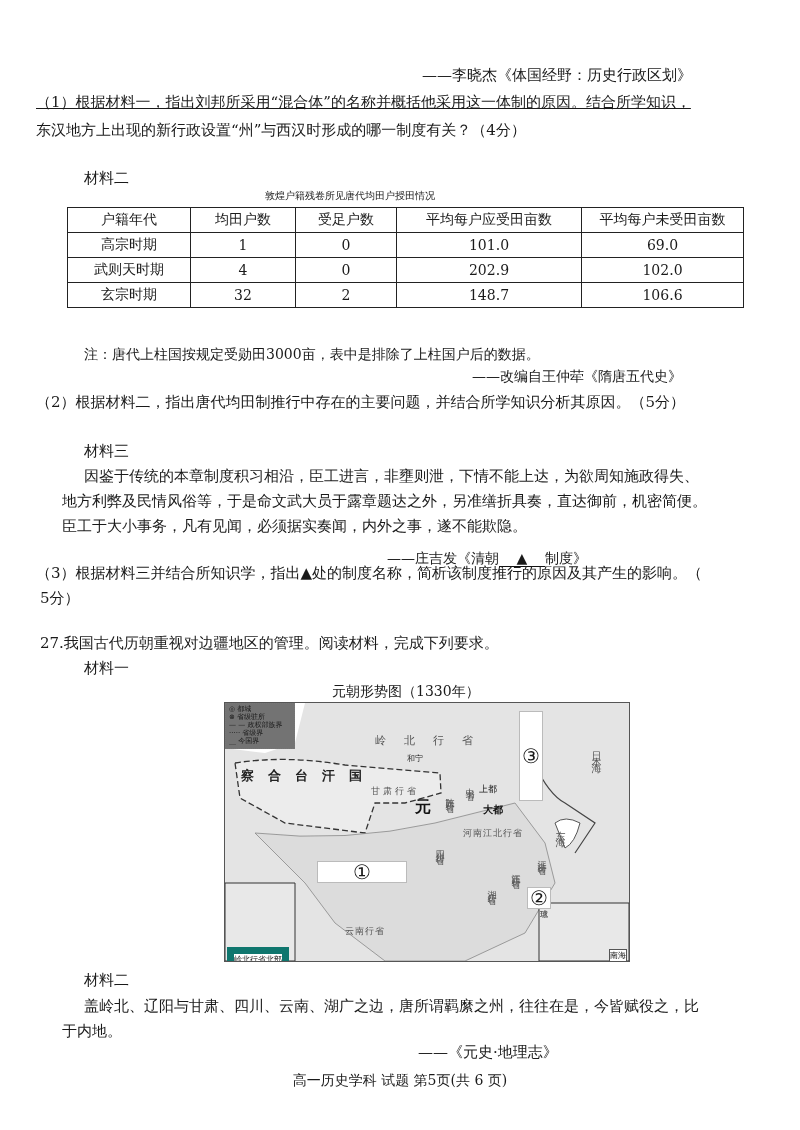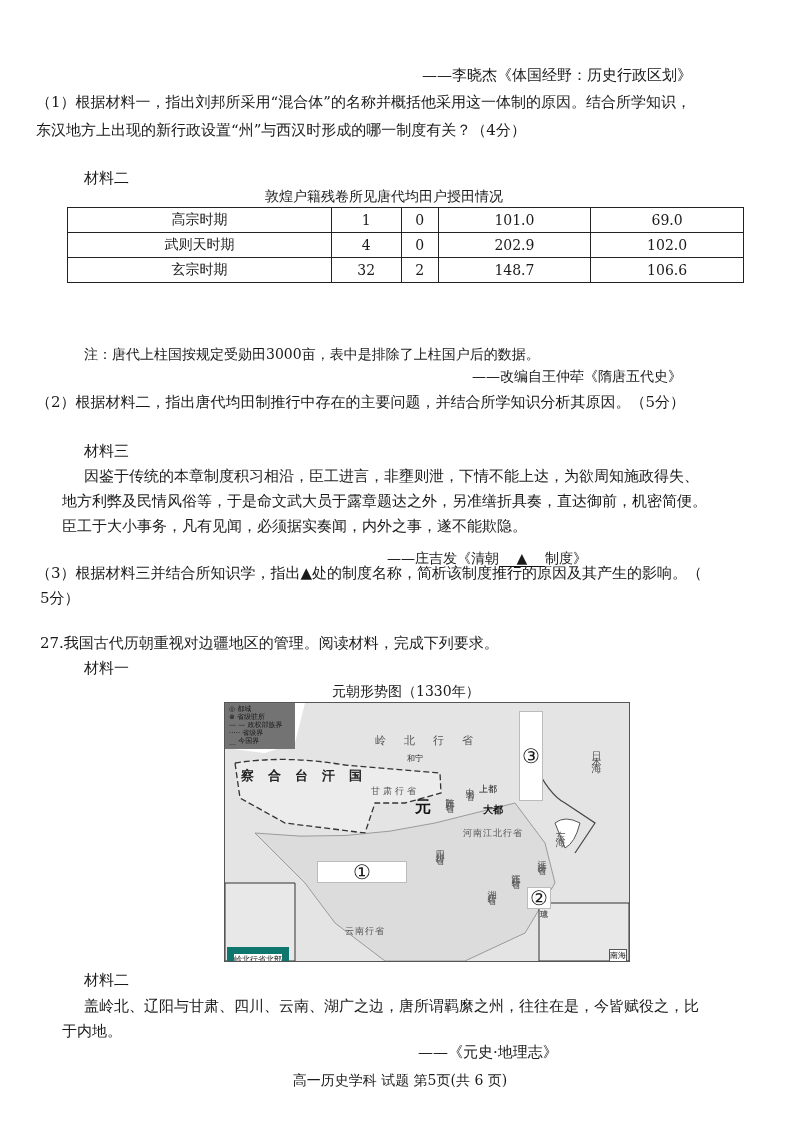--- a/index.html
+++ b/index.html
@@ -24,28 +24,35 @@
   }
   .answer-box { position: absolute; background: #fff; border: 1px solid #bbb; display:flex; align-items:center; justify-content:center; font-size: 20px; }
   .maplabel { position: absolute; font-size: 11px; color: #555; letter-spacing: 6px; }
   .footer { position:absolute; left:0; width:800px; top:1072px; text-align:center; font-size:14px; }
 </style>
 </head>
 <body>
 
 <div class="abs src" style="left:422px; top:66px;">——李晓杰《体国经野：历史行政区划》</div>
 
-<div class="abs line" style="left:36px; top:92px;">（1）根据材料一，指出刘邦所采用“混合体”的名称并概括他采用这一体制的原因。结合所学知识，</div>
+<div class="abs line" style="left:36px; top:92px;text-decoration:underline;">（1）根据材料一，指出刘邦所采用“混合体”的名称并概括他采用这一体制的原因。结合所学知识，</div>
 <div class="abs line" style="left:36px; top:120px;">东汉地方上出现的新行政设置“州”与西汉时形成的哪一制度有关？（4分）</div>
 
 <div class="abs line" style="left:84px; top:168px;">材料二</div>
-<div class="abs line" style="left:265px; top:186px; font-size:14px;">敦煌户籍残卷所见唐代均田户授田情况</div>
+<div class="abs line" style="left:265px; top:186px; font-size:10px;">敦煌户籍残卷所见唐代均田户授田情况</div>
 
 <table class="grid">
   <tbody>
+      <tr>
+    <th style="width:122px">户籍年代</th>
+    <th style="width:104px">均田户数</th>
+    <th style="width:100px">受足户数</th>
+    <th style="width:184px">平均每户应受田亩数</th>
+    <th>平均每户未受田亩数</th>
+  </tr>
   <tr>
     <td>高宗时期</td>
     <td>1</td>
     <td>0</td>
     <td>101.0</td>
     <td>69.0</td>
   </tr>
   <tr>
     <td>武则天时期</td>
     <td>4</td>

